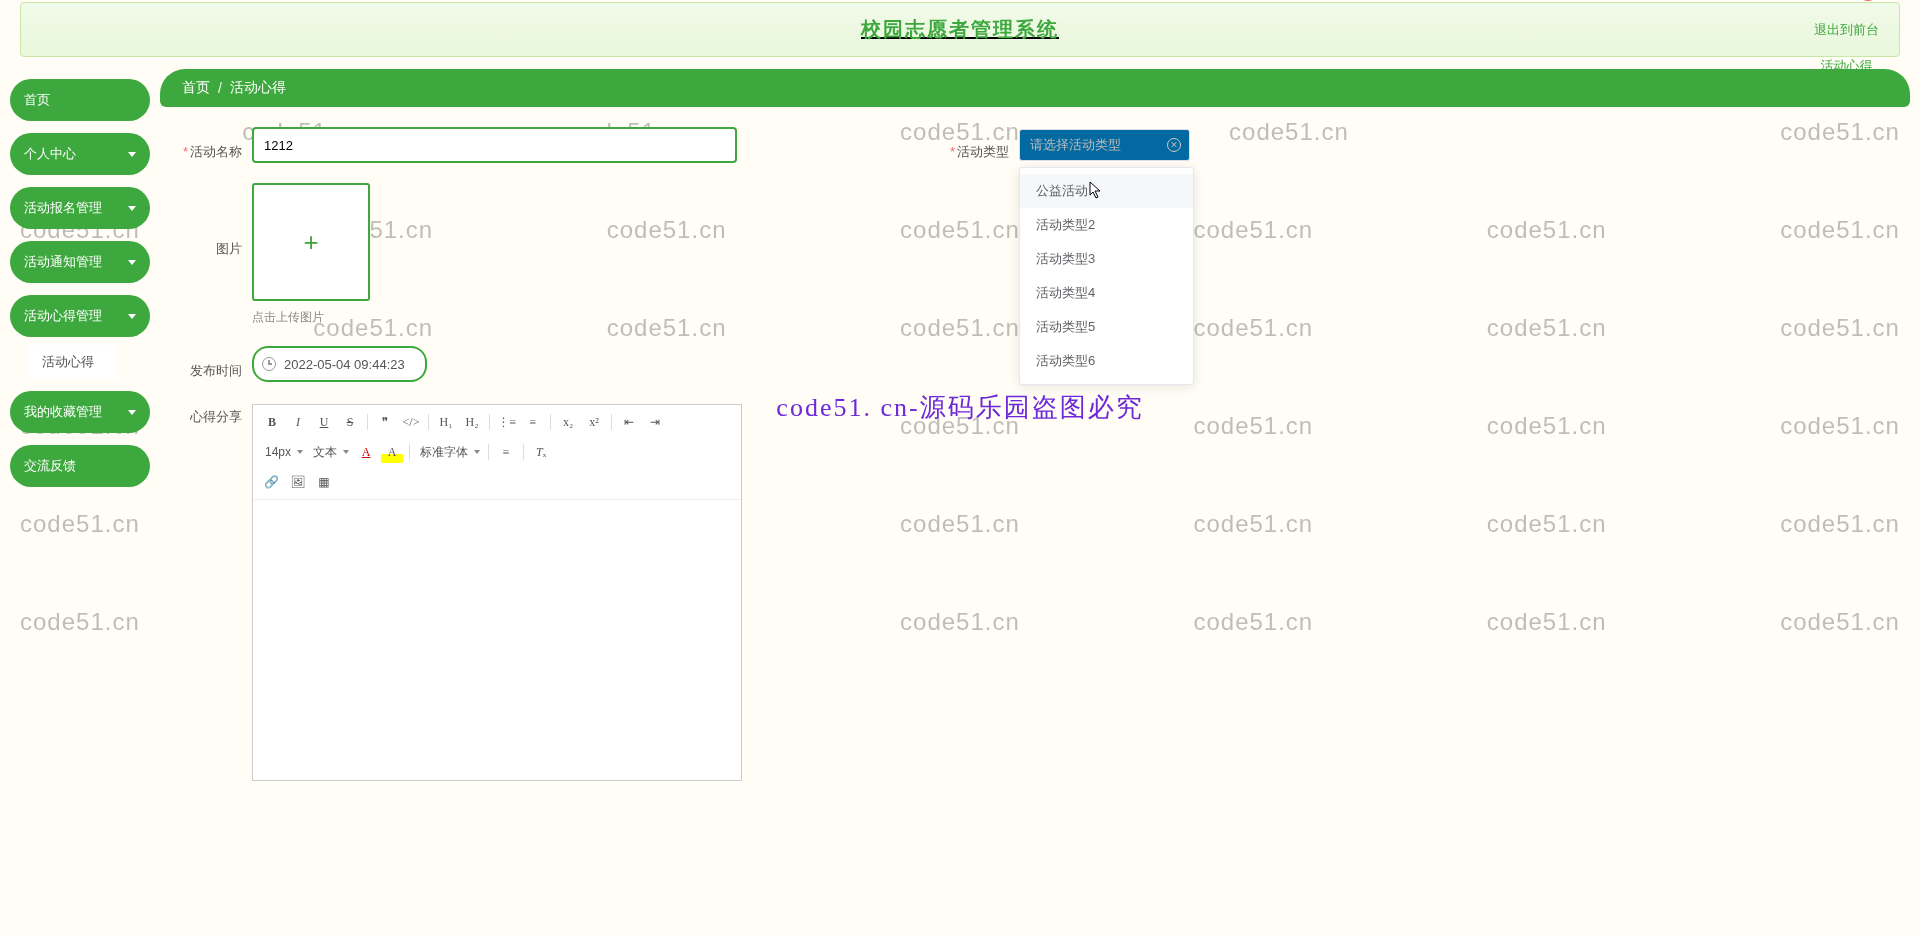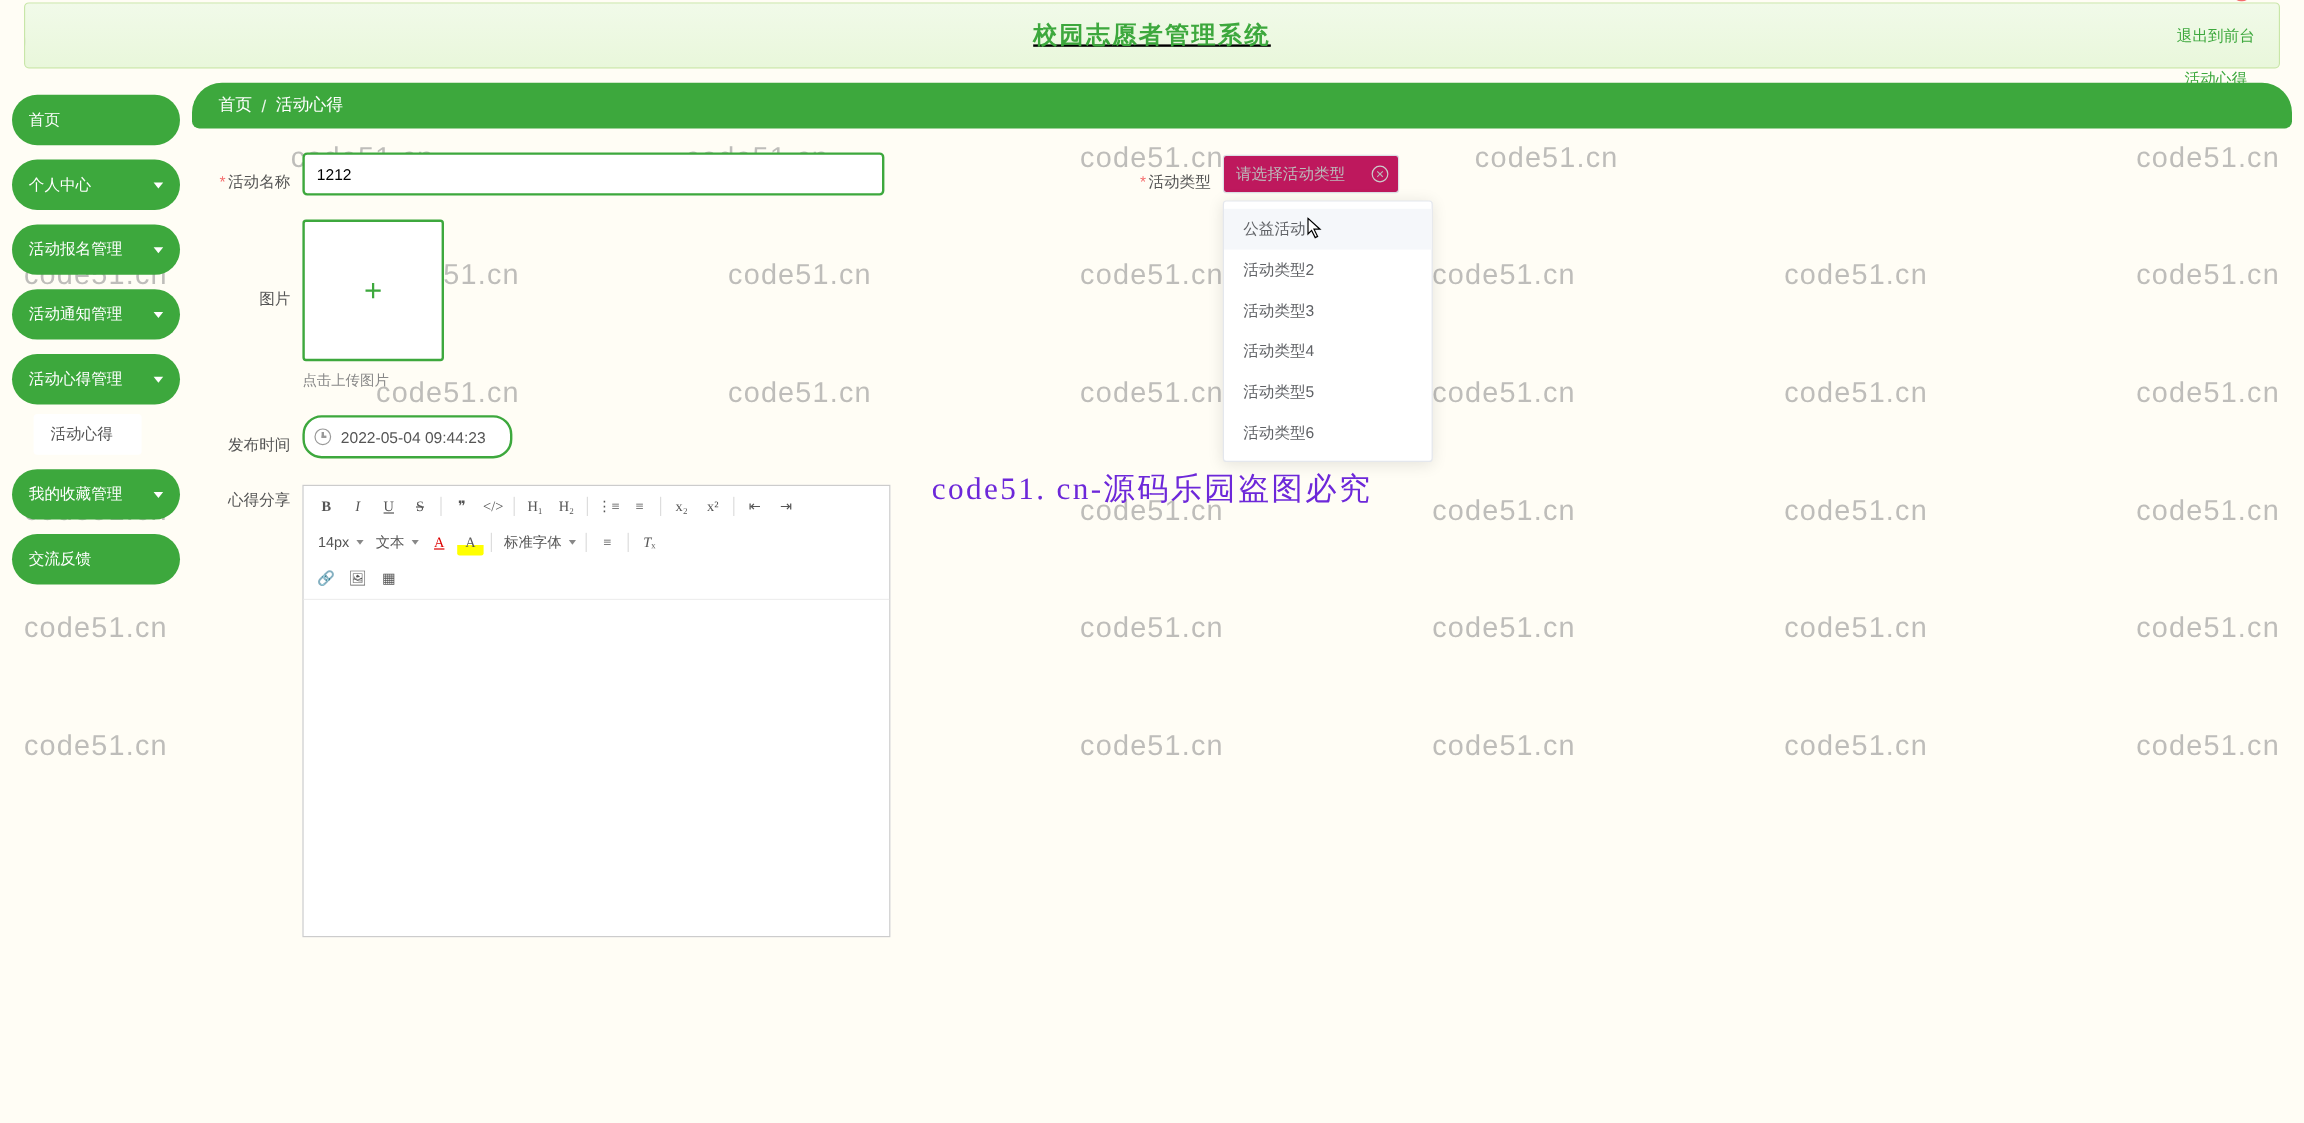--- a/index.html
+++ b/index.html
@@ -26,21 +26,21 @@
 .breadcrumb { background: #3da83d; color: #fff; border-radius: 25px 25px 6px 6px; padding: 10px 22px; font-size: 14px; display: flex; align-items: center; gap: 8px; }
 .breadcrumb .sep { opacity: 0.9; }
 
 .form-area { padding: 20px 10px; display: flex; flex-direction: column; gap: 20px; position: relative; }
 .top-row { display: flex; gap: 140px; }
 .field-group { display: flex; align-items: center; }
 .label { width: 72px; text-align: right; color: #555; font-size: 13px; margin-right: 10px; margin-top: 14px; }
 .required::before { content: "*"; color: #f56c6c; margin-right: 2px; }
 .input { border: 2px solid #3da83d; border-radius: 4px; height: 36px; padding: 16px 10px; font-size: 13px; outline: none; }
 .input-wide { width: 485px; }
-.select-box { width: 147px; border: 1px solid #dcdfe6; border-radius: 3px; height: 32px; padding: 0 26px 0 10px; font-size: 13px; color: #bbb; position: relative; background: #be185d; cursor: pointer; display: flex; align-items: center; }
+.select-box { width: 171px; border: 1px solid #dcdfe6; border-radius: 3px; height: 32px; padding: 0 26px 0 10px; font-size: 13px; color: #bbb; position: relative; background: #0369a1; cursor: pointer; display: flex; align-items: center; }
 .select-box .clear { position: absolute; right: 8px; top: 50%; transform: translateY(-50%); width: 14px; height: 14px; border: 1px solid #ccc; border-radius: 50%; display: flex; align-items: center; justify-content: center; font-size: 9px; color: #bbb; }
 .dropdown { position: absolute; top: 38px; left: 0; width: 175px; background: #fff; border: 1px solid #e4e7ed; border-radius: 3px; box-shadow: 0 2px 12px rgba(0,0,0,0.1); padding: 6px 0; z-index: 50; }
 .dropdown-item { padding: 8px 16px; font-size: 13px; color: #606266; cursor: pointer; }
 .dropdown-item:first-child { background: #f5f7fa; }
 
 .upload-box { width: 118px; height: 118px; border: 2px solid #3da83d; border-radius: 3px; display: flex; align-items: center; justify-content: center; cursor: pointer; background: #fff; }
 .upload-plus { font-size: 26px; color: #3da83d; font-weight: 300; }
 .upload-hint { font-size: 12px; color: #888; margin-top: 8px; margin-left: 82px; }
 
 .date-input { width: 175px; border: 2px solid #3da83d; border-radius: 16px; height: 36px; padding: 0 10px 0 30px; font-size: 13px; color: #555; position: relative; background: #fff; display: flex; align-items: center; }

